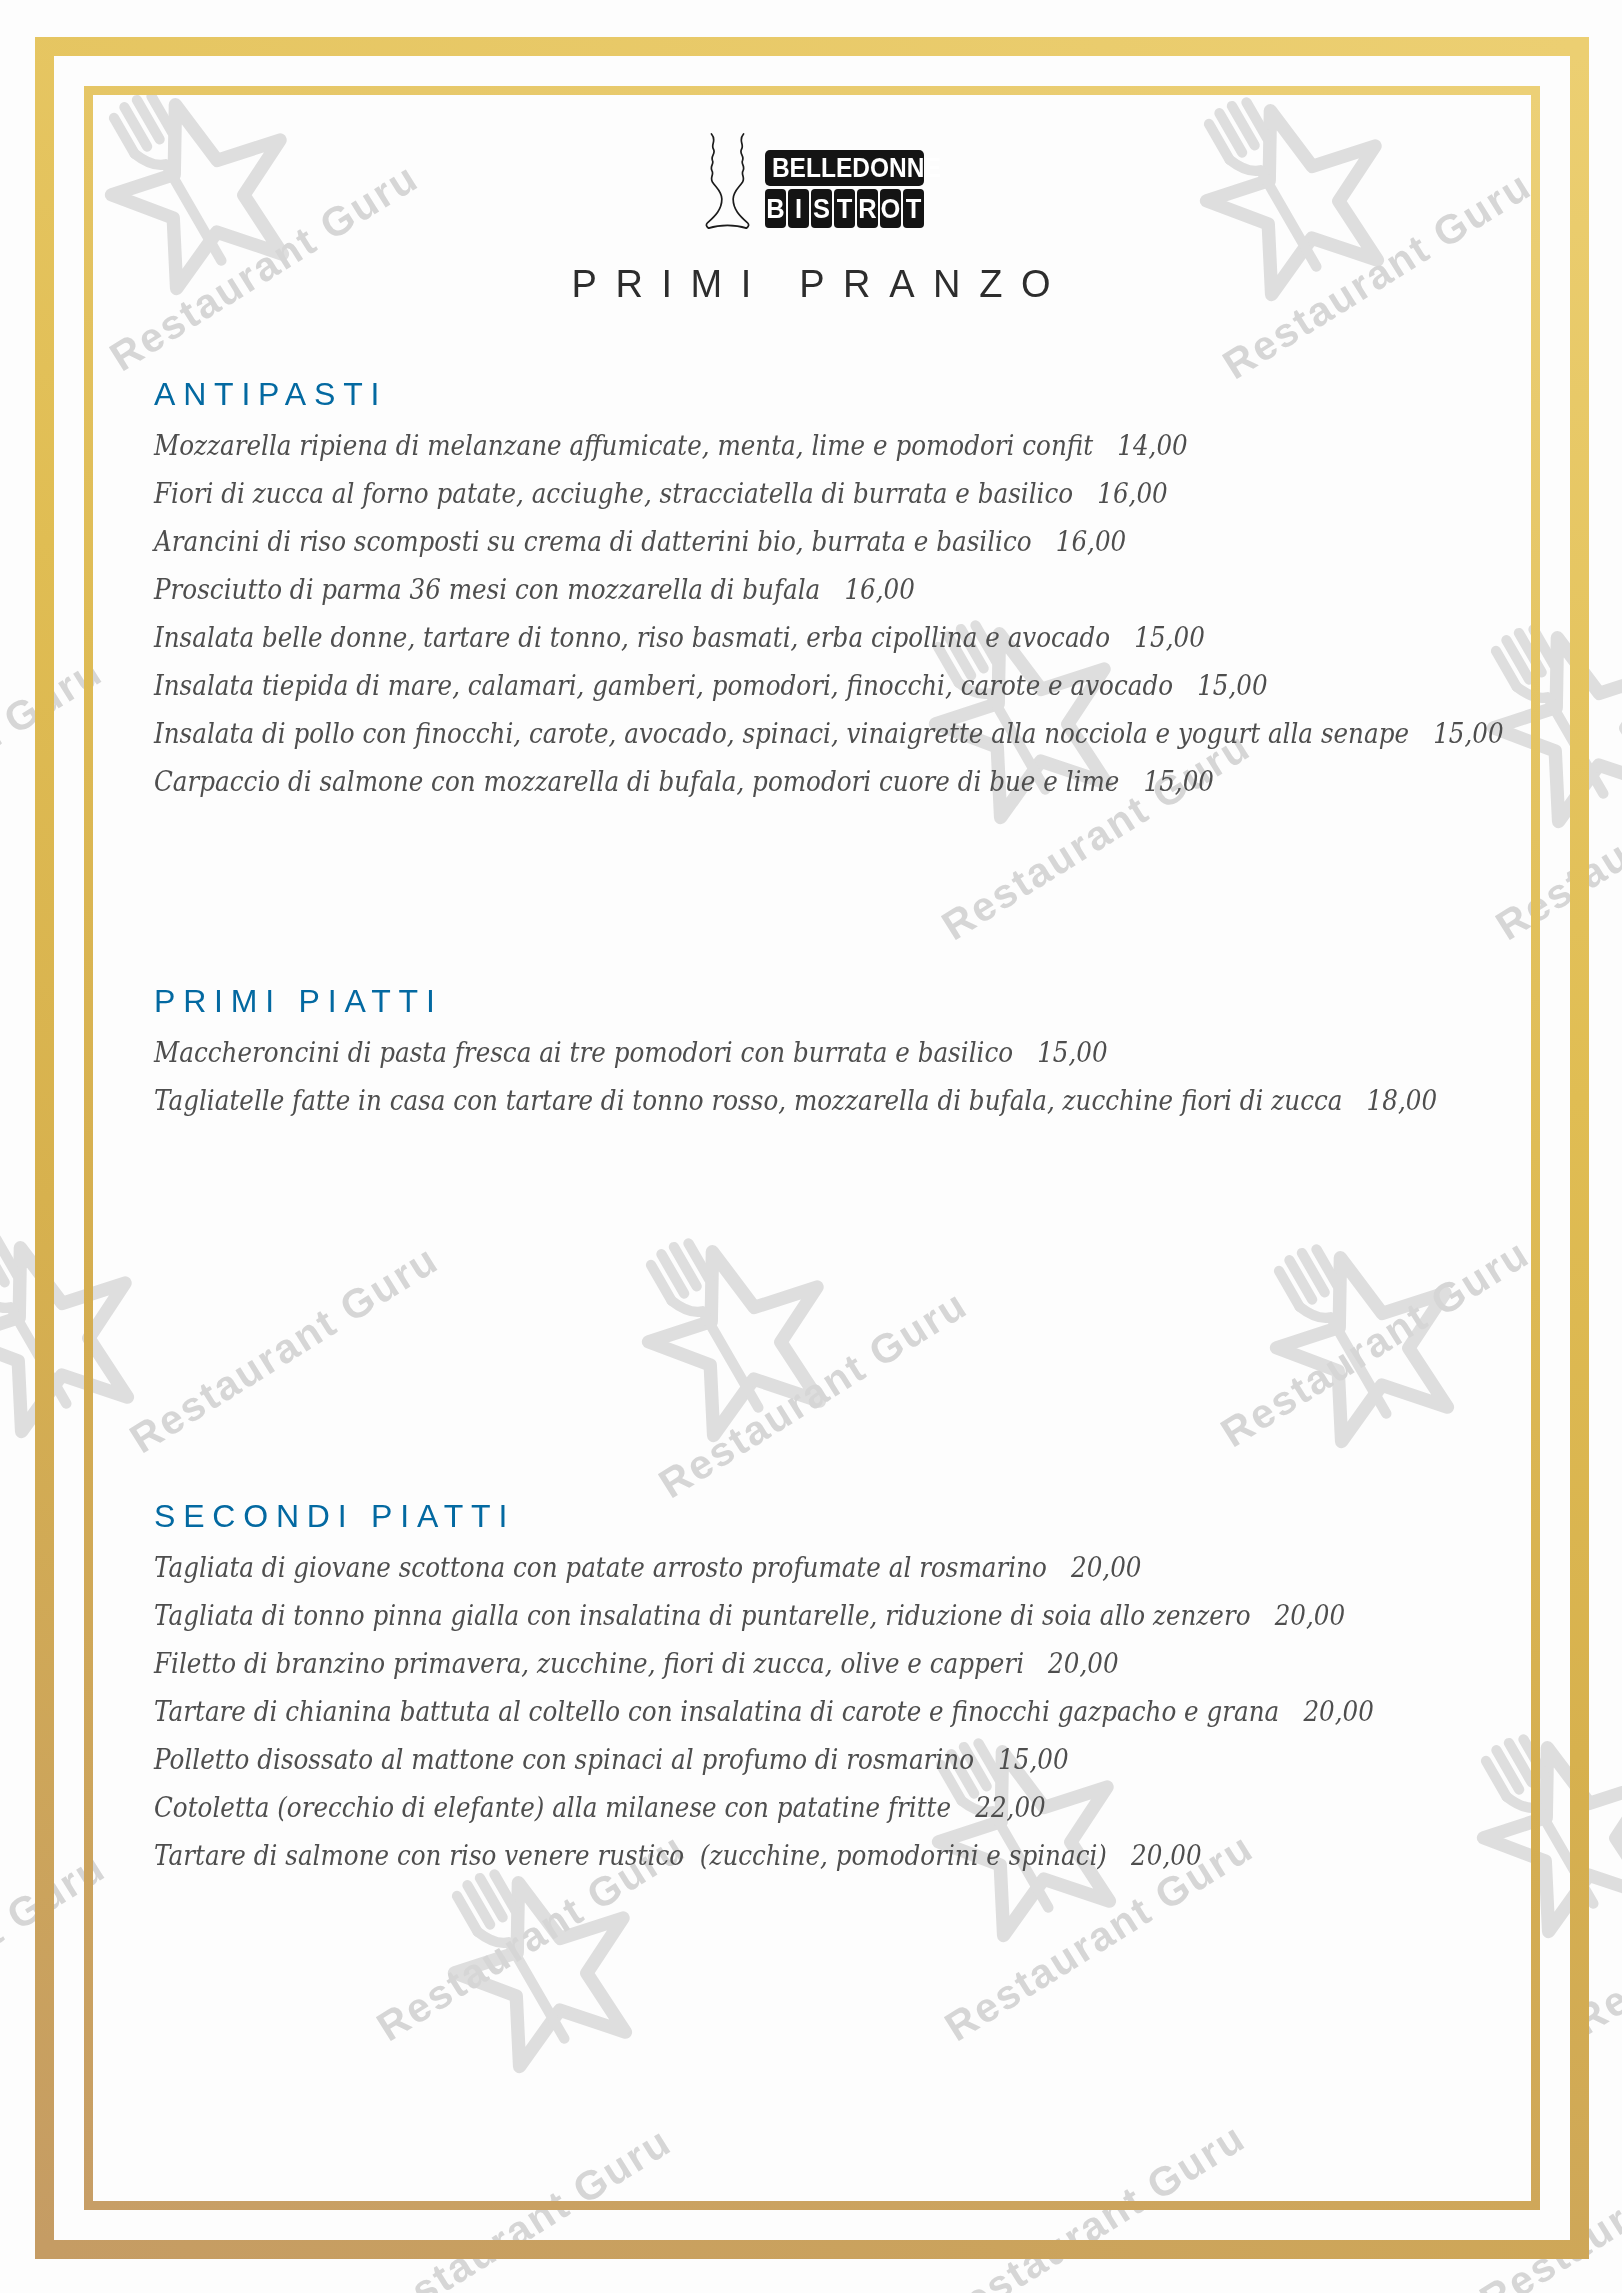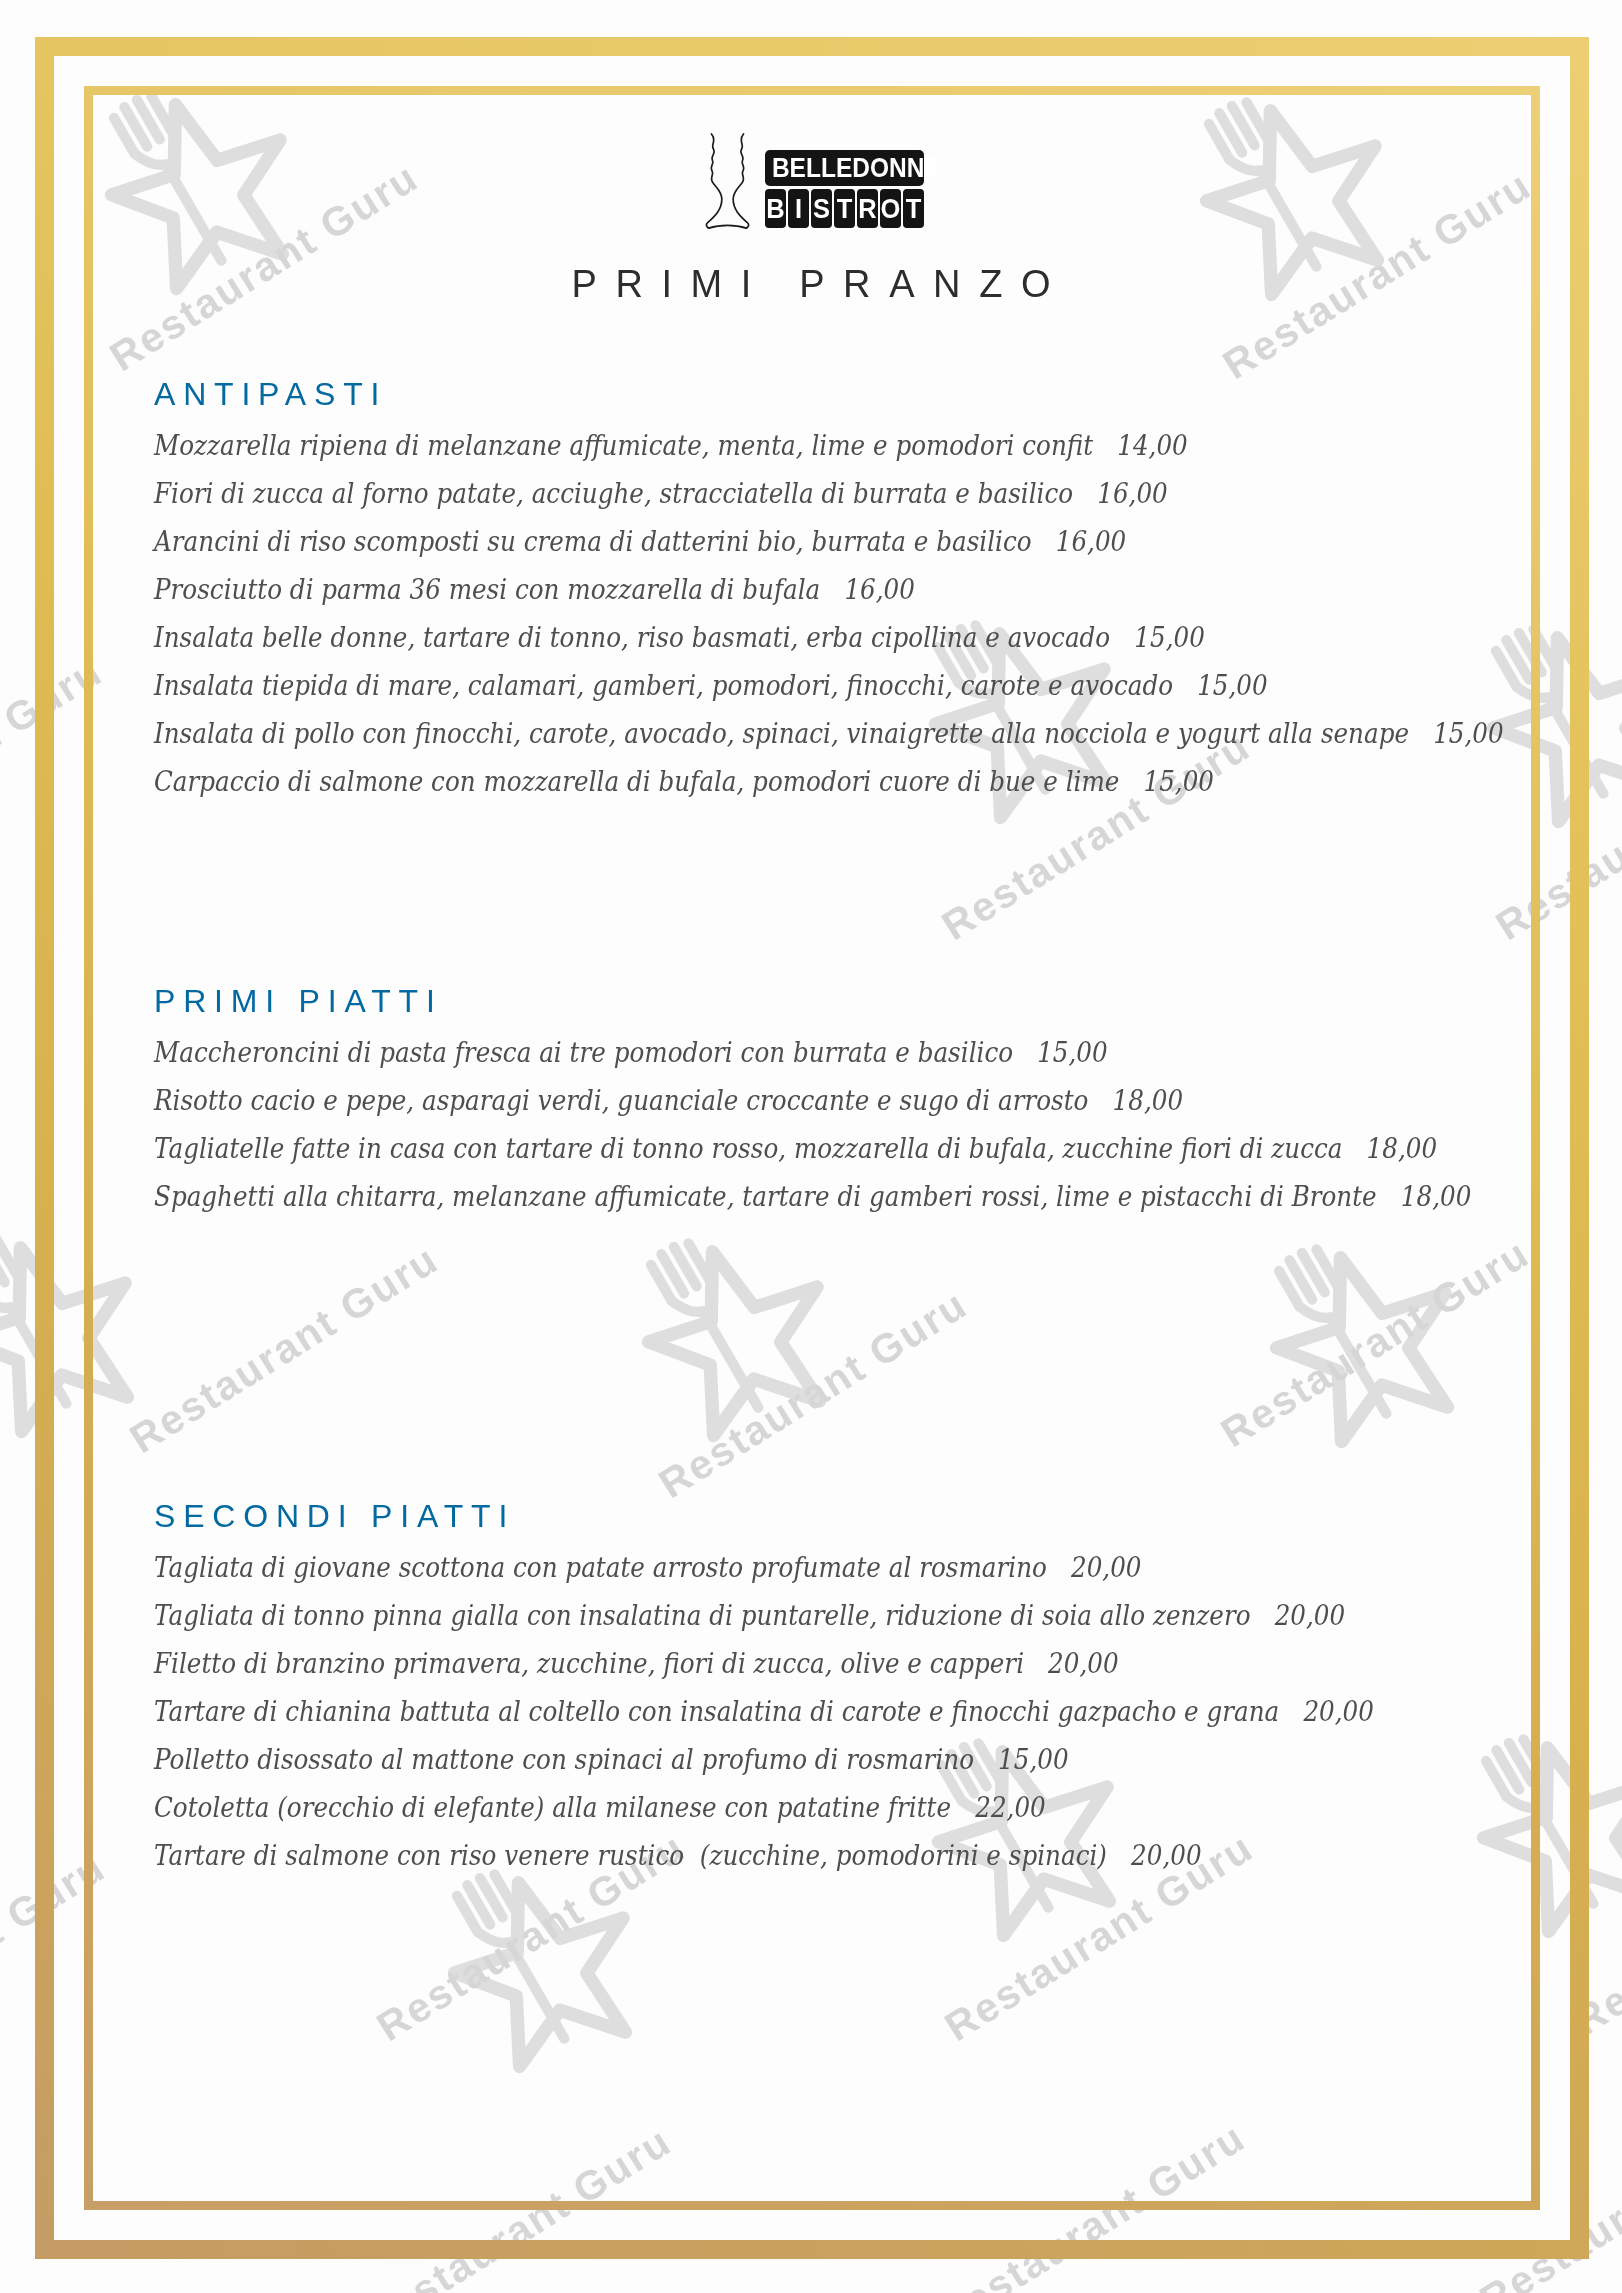--- a/index.html
+++ b/index.html
@@ -137,23 +137,21 @@
           <li><span class="dish"><span>Insalata belle donne, tartare di tonno, riso basmati, erba cipollina e avocado</span><span class="price">15,00</span></span></li>
           <li><span class="dish"><span>Insalata tiepida di mare, calamari, gamberi, pomodori, finocchi, carote e avocado</span><span class="price">15,00</span></span></li>
           <li><span class="dish"><span>Insalata di pollo con finocchi, carote, avocado, spinaci, vinaigrette alla nocciola e yogurt alla senape</span><span class="price">15,00</span></span></li>
           <li><span class="dish"><span>Carpaccio di salmone con mozzarella di bufala, pomodori cuore di bue e lime</span><span class="price">15,00</span></span></li>
         </ul>
       </div>
       <div class="section" style="top: 982px;">
         <h2>PRIMI PIATTI</h2>
         <ul>
           <li><span class="dish"><span>Maccheroncini di pasta fresca ai tre pomodori con burrata e basilico</span><span class="price">15,00</span></span></li>
-          <li><span class="dish"><span>Risotto cacio e pepe, asparagi verdi, guanciale croccante e sugo di arrosto</span><span class="price">18,00</span></span></li>
           <li><span class="dish"><span>Tagliatelle fatte in casa con tartare di tonno rosso, mozzarella di bufala, zucchine fiori di zucca</span><span class="price">18,00</span></span></li>
-          <li><span class="dish"><span>Spaghetti alla chitarra, melanzane affumicate, tartare di gamberi rossi, lime e pistacchi di Bronte</span><span class="price">18,00</span></span></li>
         </ul>
       </div>
       <div class="section" style="top: 1497px;">
         <h2>SECONDI PIATTI</h2>
         <ul>
           <li><span class="dish"><span>Tagliata di giovane scottona con patate arrosto profumate al rosmarino</span><span class="price">20,00</span></span></li>
           <li><span class="dish"><span>Tagliata di tonno pinna gialla con insalatina di puntarelle, riduzione di soia allo zenzero</span><span class="price">20,00</span></span></li>
           <li><span class="dish"><span>Filetto di branzino primavera, zucchine, fiori di zucca, olive e capperi</span><span class="price">20,00</span></span></li>
           <li><span class="dish"><span>Tartare di chianina battuta al coltello con insalatina di carote e finocchi gazpacho e grana</span><span class="price">20,00</span></span></li>
           <li><span class="dish"><span>Polletto disossato al mattone con spinaci al profumo di rosmarino</span><span class="price">15,00</span></span></li>

